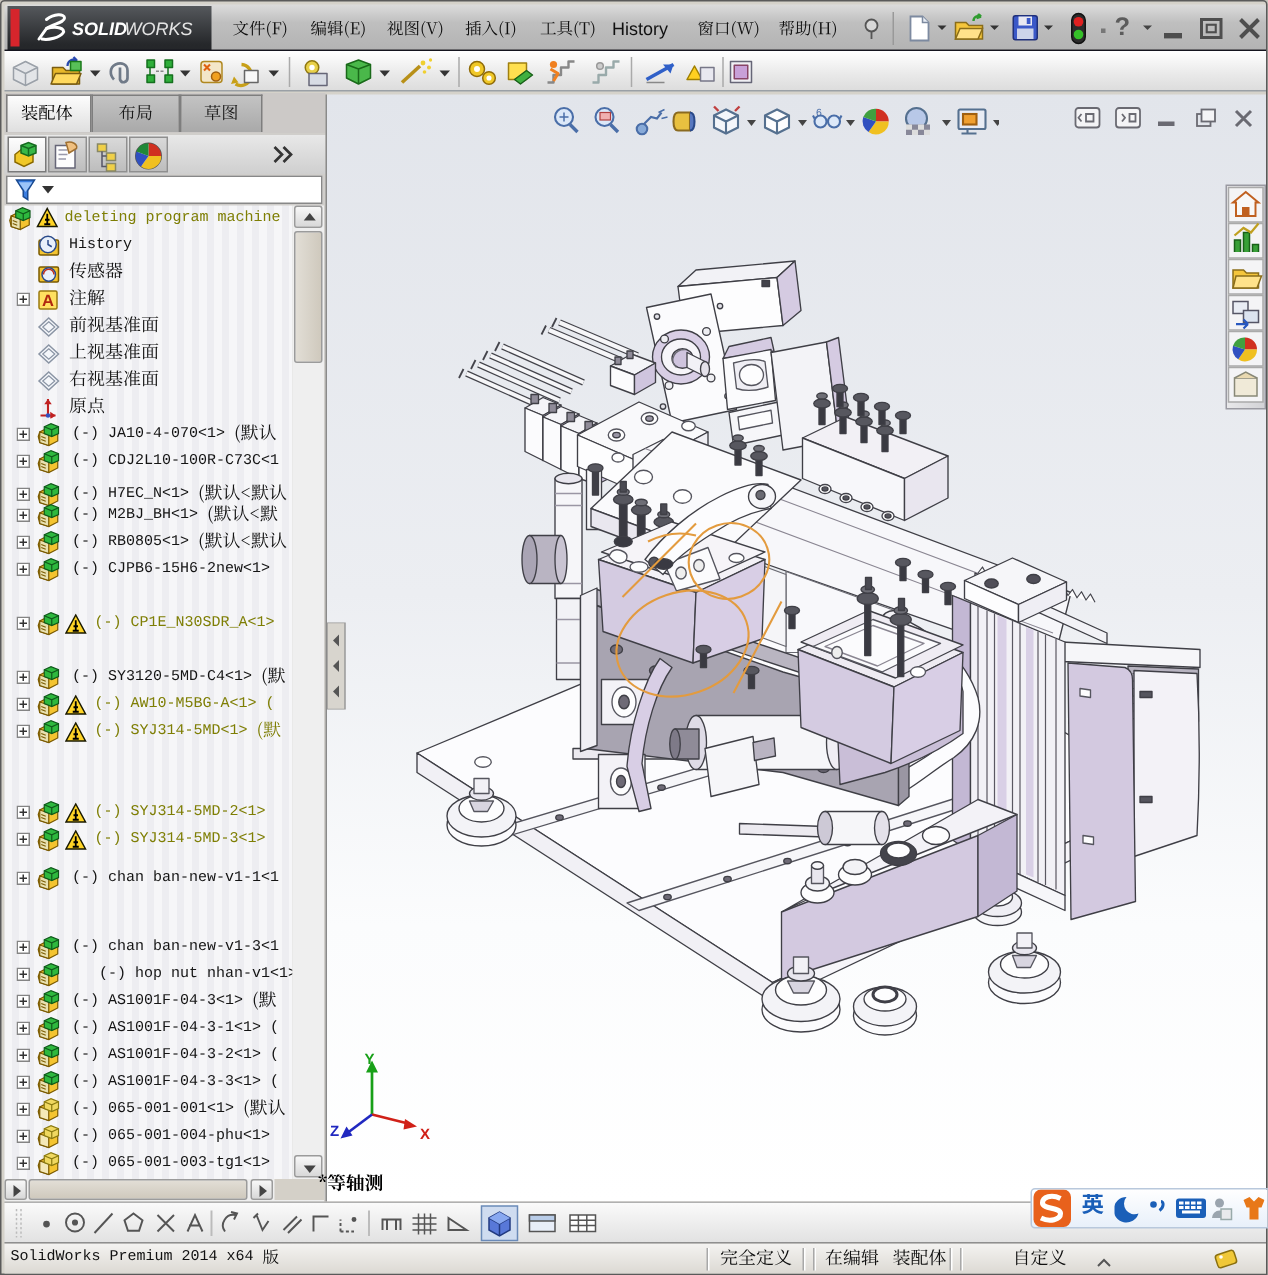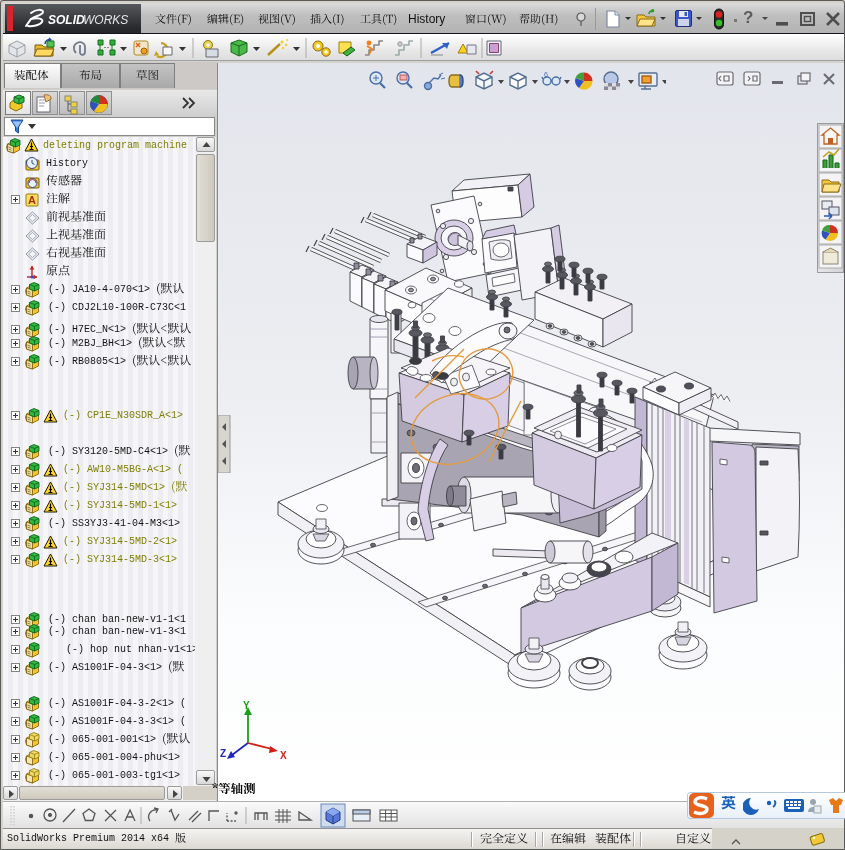--- a/index.html
+++ b/index.html
@@ -18,21 +18,21 @@
 #filterrow{position:absolute;left:1px;top:28px;width:211px;height:19px;background:#fff;border:1px solid #888}
 #tree{position:absolute;left:0;top:48px;width:192px;height:649px;background:repeating-linear-gradient(90deg,#f6f6f8 0px,#f6f6f8 5px,#ededf1 5px,#ededf1 10px);overflow:hidden}
 .trow{position:absolute;left:0;height:18px;width:192px;white-space:nowrap;font-family:"Liberation Mono",monospace;font-size:10px;color:#141414}
 .trow .txt{position:absolute;top:3px}
 .olive{color:#7e7e04}
 #vscroll{position:absolute;left:192px;top:48px;width:21px;height:649px;background:#efefef}
 #hscroll{position:absolute;left:0;top:697px;width:213px;height:15px;background:#efefef}
 .sbtn{position:absolute;background:linear-gradient(#f8f8f8,#d8d8d8);border:1px solid #9b9b9b;border-radius:2px}
 #viewport{position:absolute;left:216px;top:62px;width:627px;height:738px;border-left:1px solid #8a8a8a;background:linear-gradient(#e2e5eb,#eceef2 45%,#fbfcfd 75%,#ffffff)}
 #btoolbar{position:absolute;left:2px;top:800px;width:841px;height:27px;background:linear-gradient(#fafafa,#e2e2e2);border-top:1px solid #b0b0b0}
-#statusbar{position:absolute;left:2px;top:827px;width:709px;height:21px;background:linear-gradient(#f4f3f1,#dcd9d3);border-top:1px solid #8f8f8f;font-size:11px}
+#statusbar{position:absolute;left:2px;top:827px;width:841px;height:21px;background:linear-gradient(#f4f3f1,#dcd9d3);border-top:1px solid #8f8f8f;font-size:11px}
 .ssep{position:absolute;width:2px;top:3px;height:15px;border-left:1px solid #a8a8a8;border-right:1px solid #fff}
 </style></head><body>
 <div id="win">
 
 <div id="titlebar">
 <div id="logo">
         <div class="red"></div>
 <svg class="abs" style="left:12px;top:3px" width="120" height="24" viewBox="0 0 120 24">
 <g fill="none" stroke="#fff" stroke-width="2" stroke-linecap="round">
 <path d="M14,6 C19,2 26,2 26,5 C26,8 18,9 14,12 L9,19"></path>
@@ -418,20 +418,29 @@
             <use href="#plus"></use>
           </svg>
           <svg class="abs" style="left:21px;top:1px" width="16" height="16" viewBox="0 0 15 16">
             <use href="#asmico"></use>
           </svg>
           <span class="txt" style="left:45px">(-) RB0805&lt;1&gt; </span>
           <svg style="position:absolute;left:129.28px;top:2px;" width="59.3" height="15.0" viewBox="0 351 4944 1250">
             <path fill="#141414" d="M163 849C163 662 202 531 335 348L316 332C164 487 92 648 92 849C92 1049 164 1210 316 1366L335 1349C204 1167 163 1035 163 849Z M673 987 659 993C682 1030 705 1090 705 1137C755 1185 816 1076 673 987ZM773 958 761 965C788 993 815 1041 819 1079C871 1122 925 1014 773 958ZM577 1008 562 1011C574 1056 582 1125 572 1179C615 1238 692 1128 577 1008ZM492 1020 474 1019C475 1071 446 1133 420 1157C401 1173 391 1195 402 1215C416 1237 453 1230 471 1210C497 1179 513 1110 492 1020ZM532 447 518 451C535 492 555 556 556 605C594 646 641 556 532 447ZM1137 373 1126 379C1157 418 1195 480 1204 529C1265 576 1323 452 1137 373ZM793 469 726 446C720 486 705 565 691 614L704 619C731 576 756 523 770 490C780 491 788 489 793 485V661H674V399H793ZM503 720V691H617V787H435L443 816H617V911C525 920 449 927 405 929L435 1007C444 1005 454 997 459 985C647 953 785 923 888 901L885 885L678 906V816H850C864 816 873 811 876 800C848 773 804 739 804 739L765 787H678V691H793V723H801C820 723 848 708 848 702V407C866 404 882 397 888 390L816 335L784 369H509L448 340V738H457C481 738 503 726 503 720ZM621 661H503V399H621ZM1245 573 1203 626H1080C1084 546 1085 459 1086 362C1109 359 1119 348 1122 334L1021 323C1020 436 1020 536 1016 626H866L874 655H1015C1001 907 951 1076 770 1214L785 1230C1005 1097 1062 924 1078 665C1099 910 1150 1095 1270 1218C1285 1189 1308 1174 1334 1173L1338 1163C1203 1062 1126 882 1099 655H1296C1309 655 1319 650 1322 639C1293 610 1245 573 1245 573Z M1501 317 1489 324C1534 368 1589 442 1606 499C1676 545 1721 400 1501 317ZM1607 621C1626 617 1639 610 1643 603L1577 547L1544 583H1401L1410 612H1542V1048C1542 1066 1538 1073 1506 1089L1551 1171C1560 1167 1571 1156 1577 1139C1661 1046 1735 953 1774 906L1764 893C1709 941 1653 989 1607 1027ZM2006 365C2031 362 2039 351 2040 337L1939 327C1938 663 1948 979 1626 1211L1639 1228C1902 1071 1974 859 1995 634C2023 867 2092 1085 2266 1225C2276 1189 2298 1174 2331 1170L2334 1159C2099 1000 2027 760 2003 488Z M2425 807 2857 1055 2878 1018 2476 791 2878 564 2857 527 2425 774Z M3253 987 3239 993C3262 1030 3285 1090 3285 1137C3335 1185 3396 1076 3253 987ZM3353 958 3341 965C3368 993 3395 1041 3399 1079C3451 1122 3505 1014 3353 958ZM3157 1008 3142 1011C3154 1056 3162 1125 3152 1179C3195 1238 3272 1128 3157 1008ZM3072 1020 3054 1019C3055 1071 3026 1133 3000 1157C2981 1173 2971 1195 2982 1215C2996 1237 3033 1230 3051 1210C3077 1179 3093 1110 3072 1020ZM3112 447 3098 451C3115 492 3135 556 3136 605C3174 646 3221 556 3112 447ZM3717 373 3706 379C3737 418 3775 480 3784 529C3845 576 3903 452 3717 373ZM3373 469 3306 446C3300 486 3285 565 3271 614L3284 619C3311 576 3336 523 3350 490C3360 491 3368 489 3373 485V661H3254V399H3373ZM3083 720V691H3197V787H3015L3023 816H3197V911C3105 920 3029 927 2985 929L3015 1007C3024 1005 3034 997 3039 985C3227 953 3365 923 3468 901L3465 885L3258 906V816H3430C3444 816 3453 811 3456 800C3428 773 3384 739 3384 739L3345 787H3258V691H3373V723H3381C3400 723 3428 708 3428 702V407C3446 404 3462 397 3468 390L3396 335L3364 369H3089L3028 340V738H3037C3061 738 3083 726 3083 720ZM3201 661H3083V399H3201ZM3825 573 3783 626H3660C3664 546 3665 459 3666 362C3689 359 3699 348 3702 334L3601 323C3600 436 3600 536 3596 626H3446L3454 655H3595C3581 907 3531 1076 3350 1214L3365 1230C3585 1097 3642 924 3658 665C3679 910 3730 1095 3850 1218C3865 1189 3888 1174 3914 1173L3918 1163C3783 1062 3706 882 3679 655H3876C3889 655 3899 650 3902 639C3873 610 3825 573 3825 573Z M4081 317 4069 324C4114 368 4169 442 4186 499C4256 545 4301 400 4081 317ZM4187 621C4206 617 4219 610 4223 603L4157 547L4124 583H3981L3990 612H4122V1048C4122 1066 4118 1073 4086 1089L4131 1171C4140 1167 4151 1156 4157 1139C4241 1046 4315 953 4354 906L4344 893C4289 941 4233 989 4187 1027ZM4586 365C4611 362 4619 351 4620 337L4519 327C4518 663 4528 979 4206 1211L4219 1228C4482 1071 4554 859 4575 634C4603 867 4672 1085 4846 1225C4856 1189 4878 1174 4911 1170L4914 1159C4679 1000 4607 760 4583 488Z"></path>
           </svg>
         </div>
+<div class="trow" style="top:234px">
+          <svg class="abs" style="left:8px;top:4px" width="9" height="9" viewBox="0 0 9 9">
+            <use href="#plus"></use>
+          </svg>
+          <svg class="abs" style="left:21px;top:1px" width="16" height="16" viewBox="0 0 15 16">
+            <use href="#asmico"></use>
+          </svg>
+          <span class="txt" style="left:45px">(-) CJPB6-15H6-2new&lt;1&gt;</span>
+        </div>
 <div class="trow" style="top:270px">
           <svg class="abs" style="left:8px;top:4px" width="9" height="9" viewBox="0 0 9 9">
             <use href="#plus"></use>
           </svg>
           <svg class="abs" style="left:21px;top:1px" width="16" height="16" viewBox="0 0 15 16">
             <use href="#asmico"></use>
           </svg>
           <svg class="abs" style="left:40px;top:2px" width="15" height="14" viewBox="0 0 14 14">
             <use href="#warnico"></use>
           </svg>
@@ -469,66 +478,45 @@
             <use href="#asmico"></use>
           </svg>
           <svg class="abs" style="left:40px;top:2px" width="15" height="14" viewBox="0 0 14 14">
             <use href="#warnico"></use>
           </svg>
           <span class="txt olive" style="left:60px">(-) SYJ314-5MD&lt;1&gt; </span>
           <svg style="position:absolute;left:168.35999999999999px;top:2px;" width="16.4" height="15.0" viewBox="0 351 1364 1250">
             <path fill="#7e7e04" d="M163 849C163 662 202 531 335 348L316 332C164 487 92 648 92 849C92 1049 164 1210 316 1366L335 1349C204 1167 163 1035 163 849Z M673 987 659 993C682 1030 705 1090 705 1137C755 1185 816 1076 673 987ZM773 958 761 965C788 993 815 1041 819 1079C871 1122 925 1014 773 958ZM577 1008 562 1011C574 1056 582 1125 572 1179C615 1238 692 1128 577 1008ZM492 1020 474 1019C475 1071 446 1133 420 1157C401 1173 391 1195 402 1215C416 1237 453 1230 471 1210C497 1179 513 1110 492 1020ZM532 447 518 451C535 492 555 556 556 605C594 646 641 556 532 447ZM1137 373 1126 379C1157 418 1195 480 1204 529C1265 576 1323 452 1137 373ZM793 469 726 446C720 486 705 565 691 614L704 619C731 576 756 523 770 490C780 491 788 489 793 485V661H674V399H793ZM503 720V691H617V787H435L443 816H617V911C525 920 449 927 405 929L435 1007C444 1005 454 997 459 985C647 953 785 923 888 901L885 885L678 906V816H850C864 816 873 811 876 800C848 773 804 739 804 739L765 787H678V691H793V723H801C820 723 848 708 848 702V407C866 404 882 397 888 390L816 335L784 369H509L448 340V738H457C481 738 503 726 503 720ZM621 661H503V399H621ZM1245 573 1203 626H1080C1084 546 1085 459 1086 362C1109 359 1119 348 1122 334L1021 323C1020 436 1020 536 1016 626H866L874 655H1015C1001 907 951 1076 770 1214L785 1230C1005 1097 1062 924 1078 665C1099 910 1150 1095 1270 1218C1285 1189 1308 1174 1334 1173L1338 1163C1203 1062 1126 882 1099 655H1296C1309 655 1319 650 1322 639C1293 610 1245 573 1245 573Z"></path>
           </svg>
         </div>
-<div class="trow" style="top:360px">
+<div class="trow" style="top:396px">
           <svg class="abs" style="left:8px;top:4px" width="9" height="9" viewBox="0 0 9 9">
             <use href="#plus"></use>
           </svg>
           <svg class="abs" style="left:21px;top:1px" width="16" height="16" viewBox="0 0 15 16">
             <use href="#asmico"></use>
           </svg>
           <svg class="abs" style="left:40px;top:2px" width="15" height="14" viewBox="0 0 14 14">
             <use href="#warnico"></use>
           </svg>
-          <span class="txt olive" style="left:60px">(-) SYJ314-5MD-1&lt;1&gt;</span>
-        </div>
-<div class="trow" style="top:378px">
-          <svg class="abs" style="left:8px;top:4px" width="9" height="9" viewBox="0 0 9 9">
-            <use href="#plus"></use>
-          </svg>
-          <svg class="abs" style="left:21px;top:1px" width="16" height="16" viewBox="0 0 15 16">
-            <use href="#asmico"></use>
-          </svg>
-          <span class="txt" style="left:45px">(-) SS3YJ3-41-04-M3&lt;1&gt;</span>
-        </div>
-<div class="trow" style="top:396px">
+          <span class="txt olive" style="left:60px">(-) SYJ314-5MD-2&lt;1&gt;</span>
+        </div>
+<div class="trow" style="top:414px">
           <svg class="abs" style="left:8px;top:4px" width="9" height="9" viewBox="0 0 9 9">
             <use href="#plus"></use>
           </svg>
           <svg class="abs" style="left:21px;top:1px" width="16" height="16" viewBox="0 0 15 16">
             <use href="#asmico"></use>
           </svg>
           <svg class="abs" style="left:40px;top:2px" width="15" height="14" viewBox="0 0 14 14">
             <use href="#warnico"></use>
           </svg>
-          <span class="txt olive" style="left:60px">(-) SYJ314-5MD-2&lt;1&gt;</span>
-        </div>
-<div class="trow" style="top:414px">
-          <svg class="abs" style="left:8px;top:4px" width="9" height="9" viewBox="0 0 9 9">
-            <use href="#plus"></use>
-          </svg>
-          <svg class="abs" style="left:21px;top:1px" width="16" height="16" viewBox="0 0 15 16">
-            <use href="#asmico"></use>
-          </svg>
-          <svg class="abs" style="left:40px;top:2px" width="15" height="14" viewBox="0 0 14 14">
-            <use href="#warnico"></use>
-          </svg>
           <span class="txt olive" style="left:60px">(-) SYJ314-5MD-3&lt;1&gt;</span>
         </div>
-<div class="trow" style="top:474px">
+<div class="trow" style="top:440px">
           <svg class="abs" style="left:8px;top:4px" width="9" height="9" viewBox="0 0 9 9">
             <use href="#plus"></use>
           </svg>
           <svg class="abs" style="left:21px;top:1px" width="16" height="16" viewBox="0 0 15 16">
             <use href="#asmico"></use>
           </svg>
           <span class="txt" style="left:45px">(-) chan ban-new-v1-1&lt;1</span>
         </div>
 <div class="trow" style="top:486px">
           <svg class="abs" style="left:8px;top:4px" width="9" height="9" viewBox="0 0 9 9">
@@ -552,20 +540,29 @@
           <svg class="abs" style="left:8px;top:4px" width="9" height="9" viewBox="0 0 9 9">
             <use href="#plus"></use>
           </svg>
           <svg class="abs" style="left:21px;top:1px" width="16" height="16" viewBox="0 0 15 16">
             <use href="#asmico"></use>
           </svg>
           <span class="txt" style="left:45px">(-) AS1001F-04-3&lt;1&gt; </span>
           <svg style="position:absolute;left:165.39999999999998px;top:2px;" width="16.4" height="15.0" viewBox="0 351 1364 1250">
             <path fill="#141414" d="M163 849C163 662 202 531 335 348L316 332C164 487 92 648 92 849C92 1049 164 1210 316 1366L335 1349C204 1167 163 1035 163 849Z M673 987 659 993C682 1030 705 1090 705 1137C755 1185 816 1076 673 987ZM773 958 761 965C788 993 815 1041 819 1079C871 1122 925 1014 773 958ZM577 1008 562 1011C574 1056 582 1125 572 1179C615 1238 692 1128 577 1008ZM492 1020 474 1019C475 1071 446 1133 420 1157C401 1173 391 1195 402 1215C416 1237 453 1230 471 1210C497 1179 513 1110 492 1020ZM532 447 518 451C535 492 555 556 556 605C594 646 641 556 532 447ZM1137 373 1126 379C1157 418 1195 480 1204 529C1265 576 1323 452 1137 373ZM793 469 726 446C720 486 705 565 691 614L704 619C731 576 756 523 770 490C780 491 788 489 793 485V661H674V399H793ZM503 720V691H617V787H435L443 816H617V911C525 920 449 927 405 929L435 1007C444 1005 454 997 459 985C647 953 785 923 888 901L885 885L678 906V816H850C864 816 873 811 876 800C848 773 804 739 804 739L765 787H678V691H793V723H801C820 723 848 708 848 702V407C866 404 882 397 888 390L816 335L784 369H509L448 340V738H457C481 738 503 726 503 720ZM621 661H503V399H621ZM1245 573 1203 626H1080C1084 546 1085 459 1086 362C1109 359 1119 348 1122 334L1021 323C1020 436 1020 536 1016 626H866L874 655H1015C1001 907 951 1076 770 1214L785 1230C1005 1097 1062 924 1078 665C1099 910 1150 1095 1270 1218C1285 1189 1308 1174 1334 1173L1338 1163C1203 1062 1126 882 1099 655H1296C1309 655 1319 650 1322 639C1293 610 1245 573 1245 573Z"></path>
           </svg>
+        </div>
+<div class="trow" style="top:540px">
+          <svg class="abs" style="left:8px;top:4px" width="9" height="9" viewBox="0 0 9 9">
+            <use href="#plus"></use>
+          </svg>
+          <svg class="abs" style="left:21px;top:1px" width="16" height="16" viewBox="0 0 15 16">
+            <use href="#asmico"></use>
+          </svg>
+          <span class="txt" style="left:45px">(-) AS1001F-04-3-1&lt;1&gt; (</span>
         </div>
 <div class="trow" style="top:558px">
           <svg class="abs" style="left:8px;top:4px" width="9" height="9" viewBox="0 0 9 9">
             <use href="#plus"></use>
           </svg>
           <svg class="abs" style="left:21px;top:1px" width="16" height="16" viewBox="0 0 15 16">
             <use href="#asmico"></use>
           </svg>
           <span class="txt" style="left:45px">(-) AS1001F-04-3-2&lt;1&gt; (</span>
         </div>

